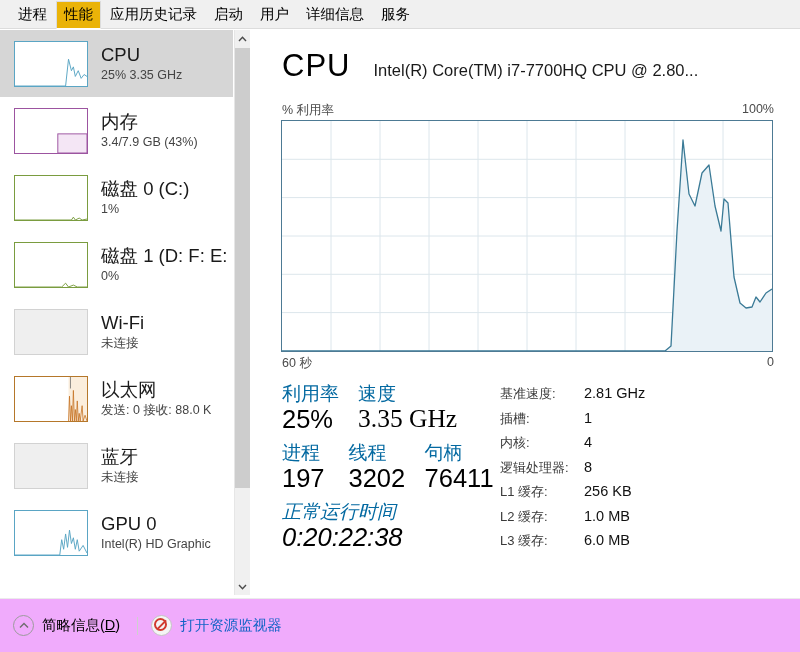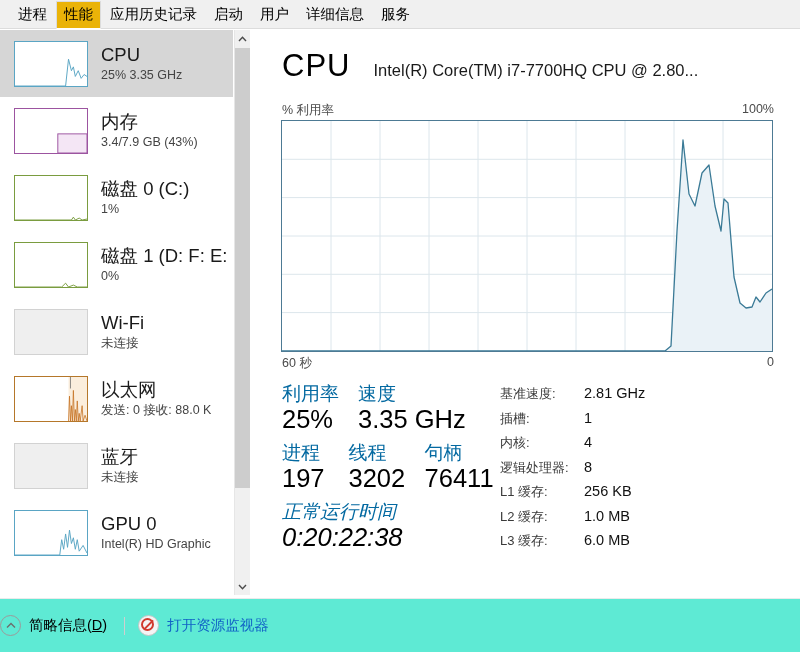--- a/index.html
+++ b/index.html
@@ -184,21 +184,21 @@
   .stat-group { display: flex; }
   .stat-cell { }
   .stat-label {
     font-size: 19px; color: #0369a1; line-height: 18px;
   }
   .stat-value {
     font-size: 25.5px; color: #000000; line-height: 32px;
     letter-spacing: 0px;
   }
   .g1 .c1 { width: 76px; }
-  .g1 .c2 { width: 150px; }
+  .g1 .c2 { width: 150px; font-family: Liberation Serif, serif; }
   .g2 { margin-top: 9px; }
   .g2 .c1 { width: 76px; }
   .g2 .c2 { width: 87px; }
   .g2 .c3 { width: 100px; }
   .g3 { margin-top: 9px; font-style: italic; }
 
   .stats-right {
     position: absolute;
     left: 248px; top: 355px;
     width: 300px;
@@ -218,23 +218,24 @@
     font-size: 14.5px;
     color: #111111;
     white-space: nowrap;
   }
   .spec.big .spec-value { font-size: 16.5px; }
 
   
   .footer {
     position: absolute;
     left: 0; bottom: 0; width: 800px; height: 54px;
-    background: #5eead4;
+    background: #f0abfc;
     border-top: 1px solid #ebebeb;
     display: flex; align-items: center;
+    padding-left: 13px;
     box-sizing: border-box;
   }
   .foot-item {
     display: flex; align-items: center;
     cursor: default;
   }
   .circle-icon {
     width: 19px; height: 19px;
     border-radius: 50%;
     border: 1px solid #9b9b9b;

